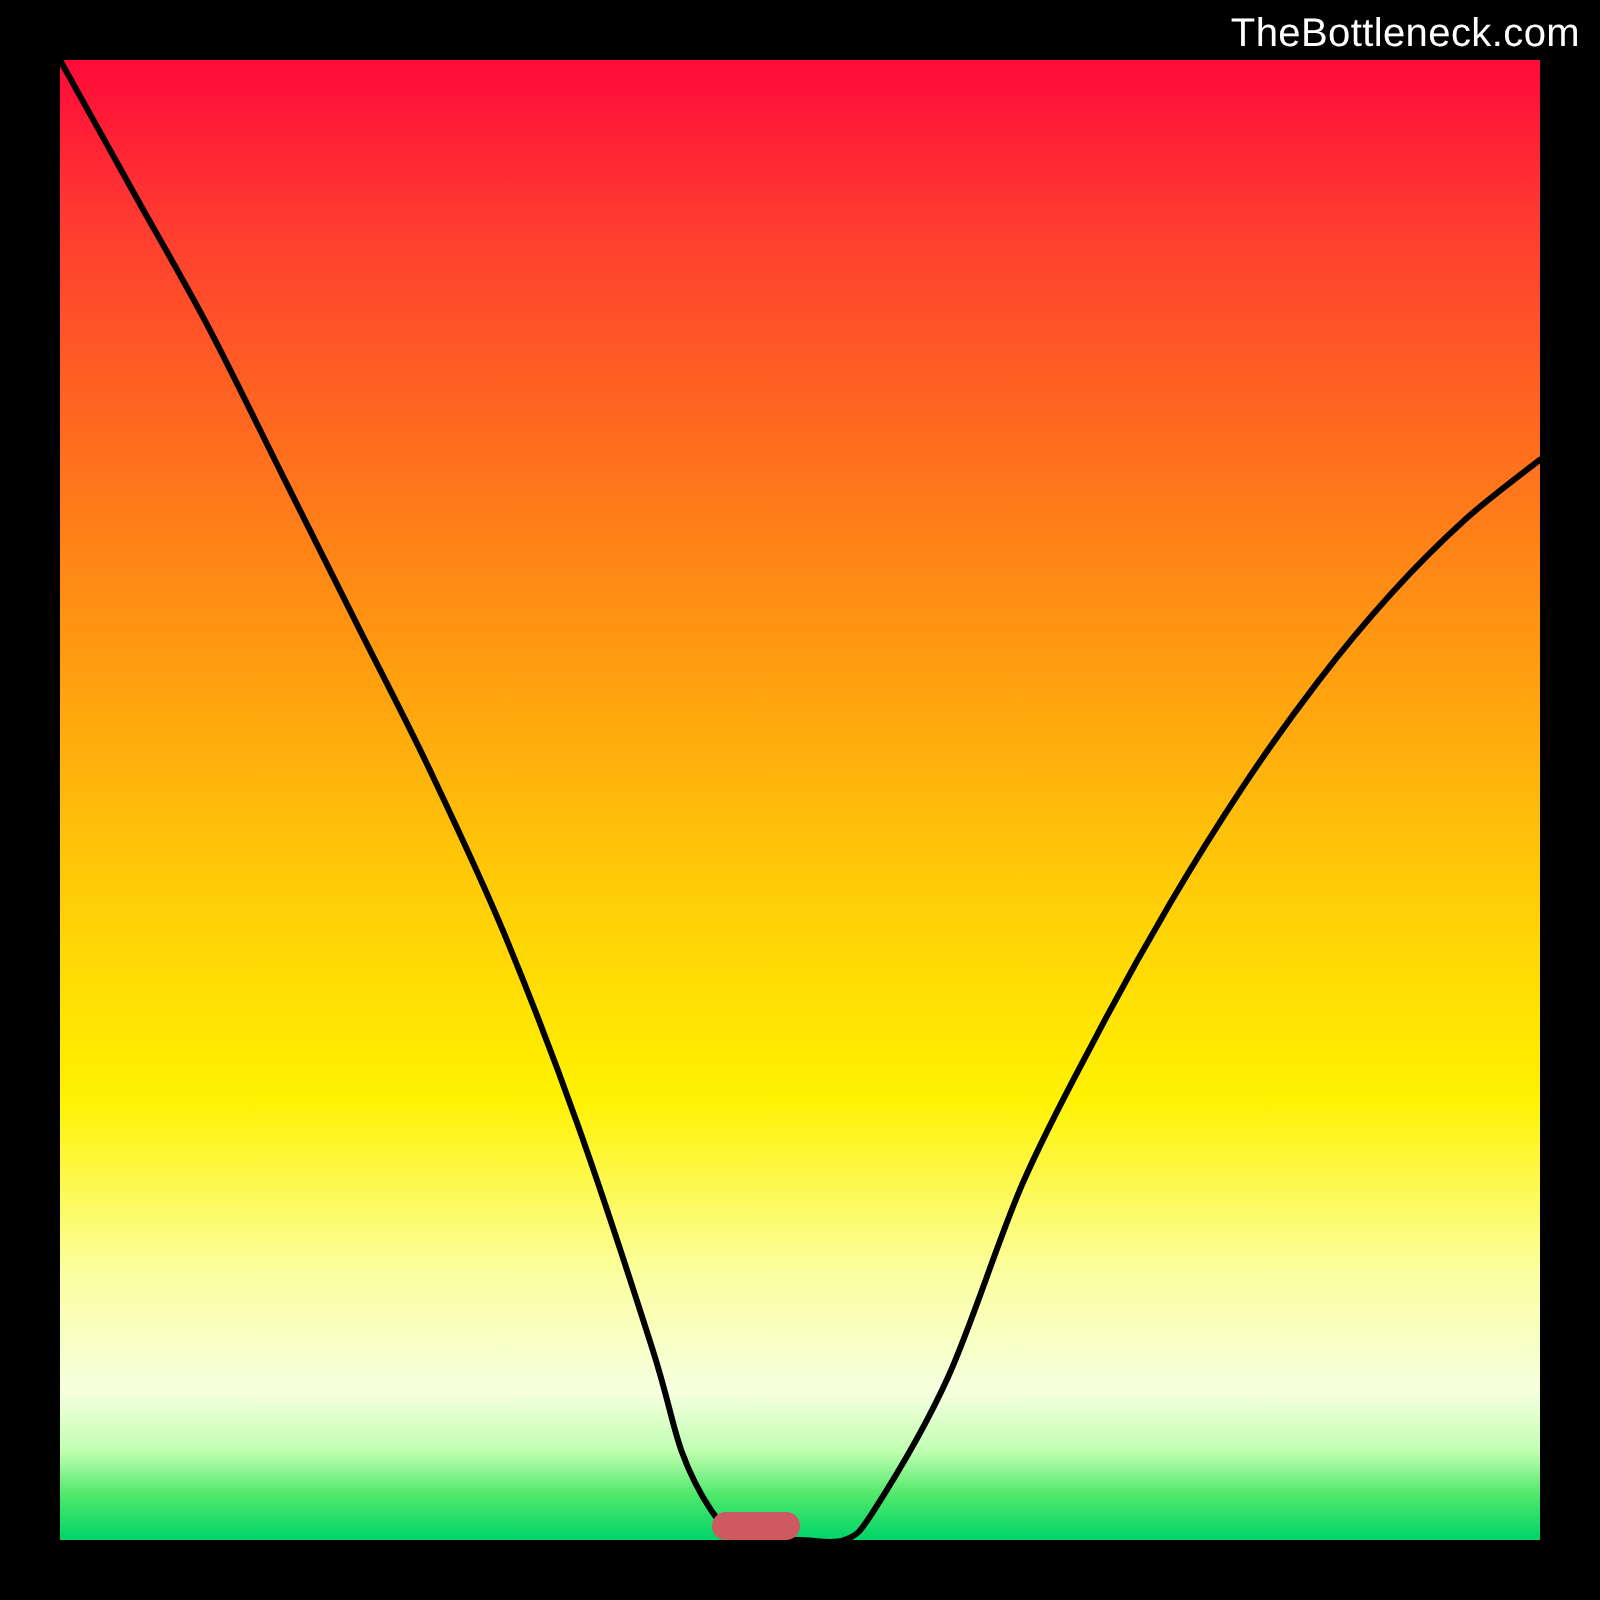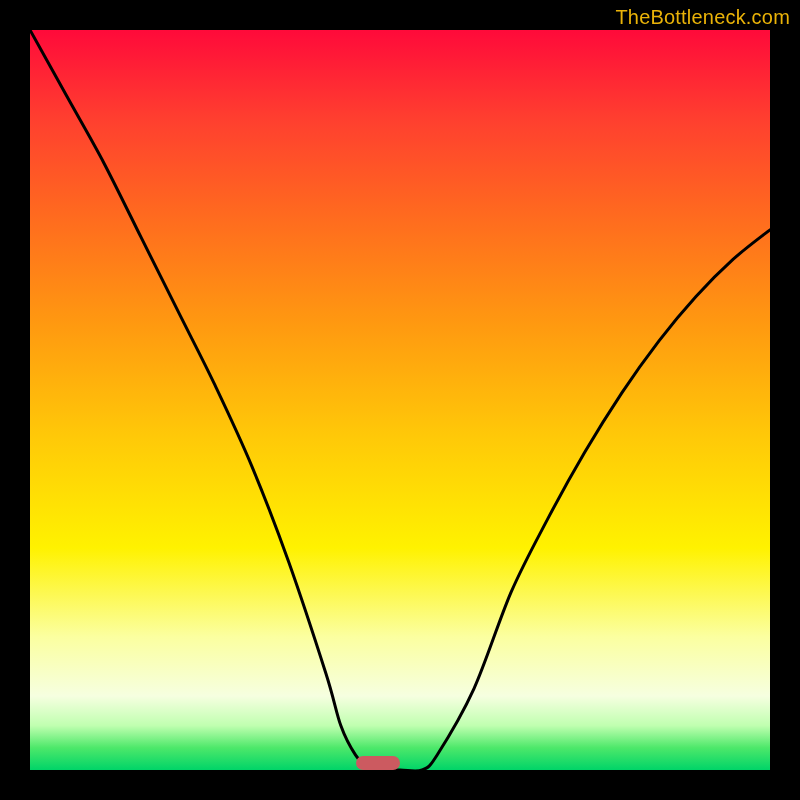--- a/index.html
+++ b/index.html
@@ -49,21 +49,21 @@
     width: 44px;
     height: 14px;
     border-radius: 7px;
     background: #cc5a60;
     transform: translate(-50%, -50%);
   }
   .watermark {
     position: absolute;
     top: 6px;
     right: 10px;
-    color: #eab308;
+    color: #ffffff;
     font-size: 20px;
     letter-spacing: 0.2px;
     user-select: none;
   }
 </style>
 </head>
 <body>
 
 <div class="frame">
   <div class="watermark">TheBottleneck.com</div>

